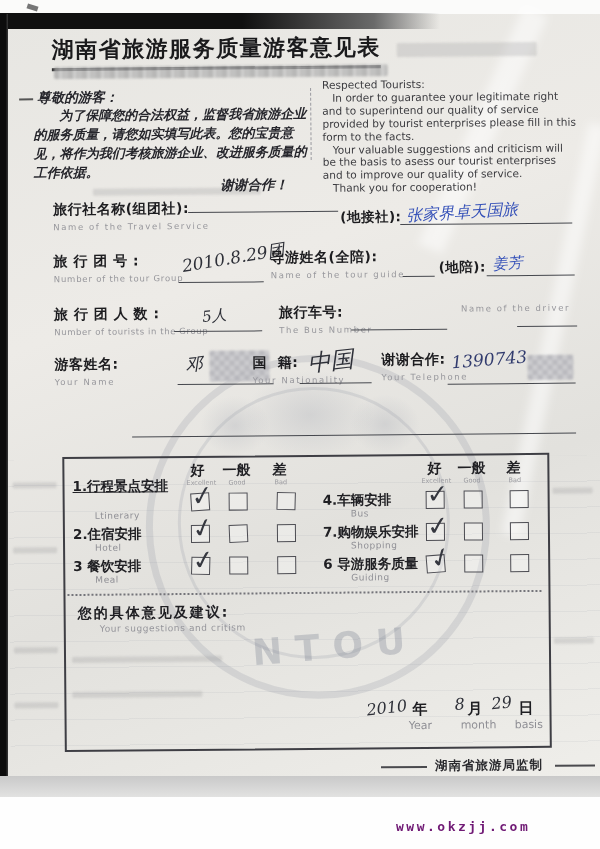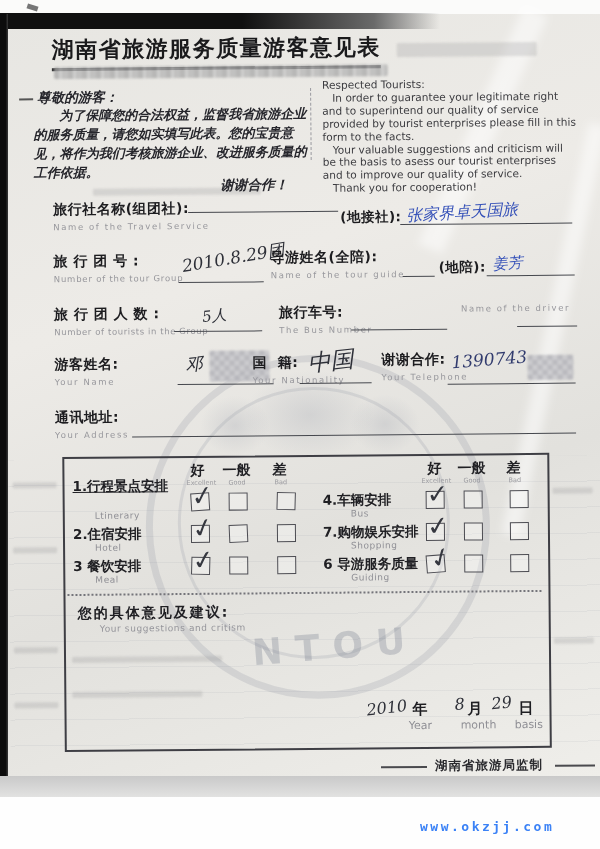--- a/index.html
+++ b/index.html
@@ -69,21 +69,21 @@
 
   
   .issuer-dash{position:absolute;top:767px;border-top:2px solid #4a4a4e;}
   .issuer{position:absolute;left:432px;top:759px;font-size:12.5px;font-weight:bold;color:#2a2a2e;
       letter-spacing:1px;}
   .band-gray{position:absolute;left:0;top:776px;width:600px;height:21px;
       background:linear-gradient(#c9c9c9,#e2e2e1);}
   .band-white{position:absolute;left:0;top:797px;width:600px;height:52px;background:#fefefe;}
   .site-name{position:absolute;left:388px;top:792px;font-size:21px;font-weight:bold;color:#4aa43a;
       font-family:"DejaVu Serif","Liberation Serif",serif;letter-spacing:2px;}
-  .site-url{position:absolute;left:420px;top:819px;font-size:13px;font-weight:bold;color:#3b82f6;
+  .site-url{position:absolute;left:396px;top:819px;font-size:13px;font-weight:bold;color:#701a75;
       font-family:"DejaVu Sans Mono","Liberation Mono",monospace;letter-spacing:2.5px;}
 
   
   .seal-outer{position:absolute;left:145px;top:355px;width:330px;height:330px;border-radius:50%;
       border:7px solid rgba(140,146,158,.22);}
   .seal-inner{position:absolute;left:177px;top:387px;width:266px;height:266px;border-radius:50%;
       border:3px solid rgba(140,146,158,.20);}
   .seal-blob{position:absolute;border-radius:50%;
       background:radial-gradient(rgba(150,155,168,.25),rgba(150,155,168,0) 70%);}
   .seal-letters{position:absolute;left:250px;top:626px;font-size:36px;font-weight:bold;
@@ -199,24 +199,20 @@
     <div class="hw" style="left:308px;top:346px;font-size:23px;transform:rotate(-6deg);">中国</div>
     <div class="uline" style="left:300px;top:383px;width:72px;"></div>
     <div class="field" style="left:382px;top:352px;">
       <div class="cn-label">谢谢合作:</div>
       <div class="en-sub">Your Telephone</div>
     </div>
     <div class="hw" style="left:452px;top:351px;font-size:17px;color:#323c6e;transform:rotate(-4deg);">1390743</div>
     <div class="mosaic" style="left:528px;top:357px;width:46px;height:25px;"></div>
     <div class="uline" style="left:448px;top:385px;width:128px;"></div>
 
-    <div class="field" style="left:55px;top:407px;">
-      <div class="cn-label">通讯地址:</div>
-      <div class="en-sub">Your Address</div>
-    </div>
     <div class="uline" style="left:132px;top:435px;width:444px;"></div>
 
     <div class="rbox"></div>
 
     <div class="rhead-cn" style="left:190px;top:461px;">好</div>
     <div class="rhead-en" style="left:186px;top:478px;">Excellent</div>
     <div class="rhead-cn" style="left:222px;top:461px;">一般</div>
     <div class="rhead-en" style="left:228px;top:478px;">Good</div>
     <div class="rhead-cn" style="left:272px;top:461px;">差</div>
     <div class="rhead-en" style="left:274px;top:478px;">Bad</div>

